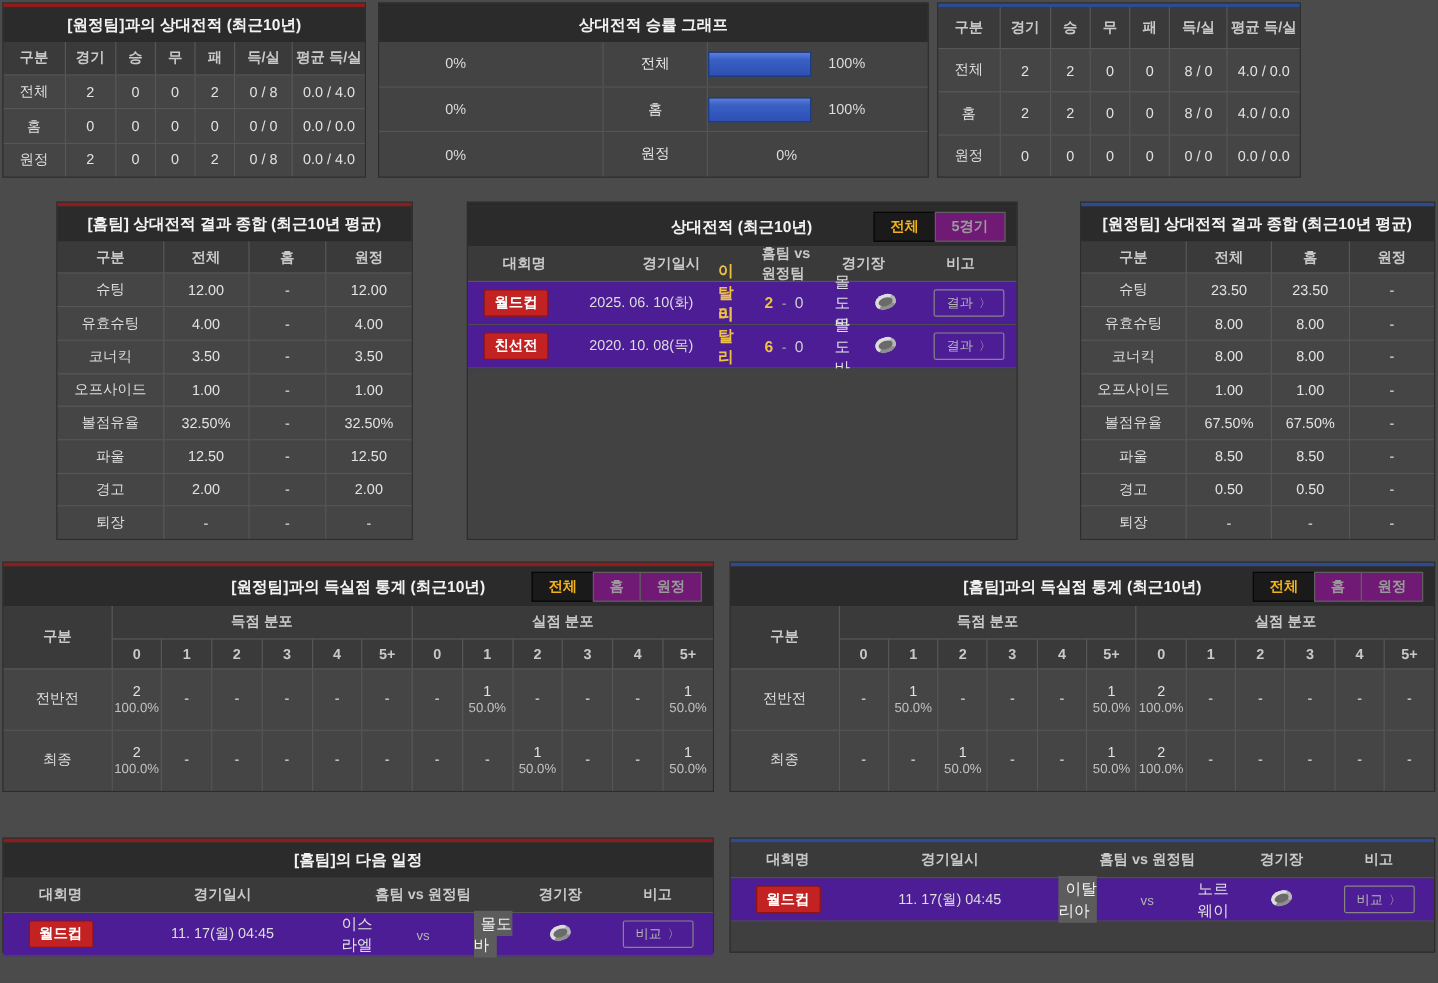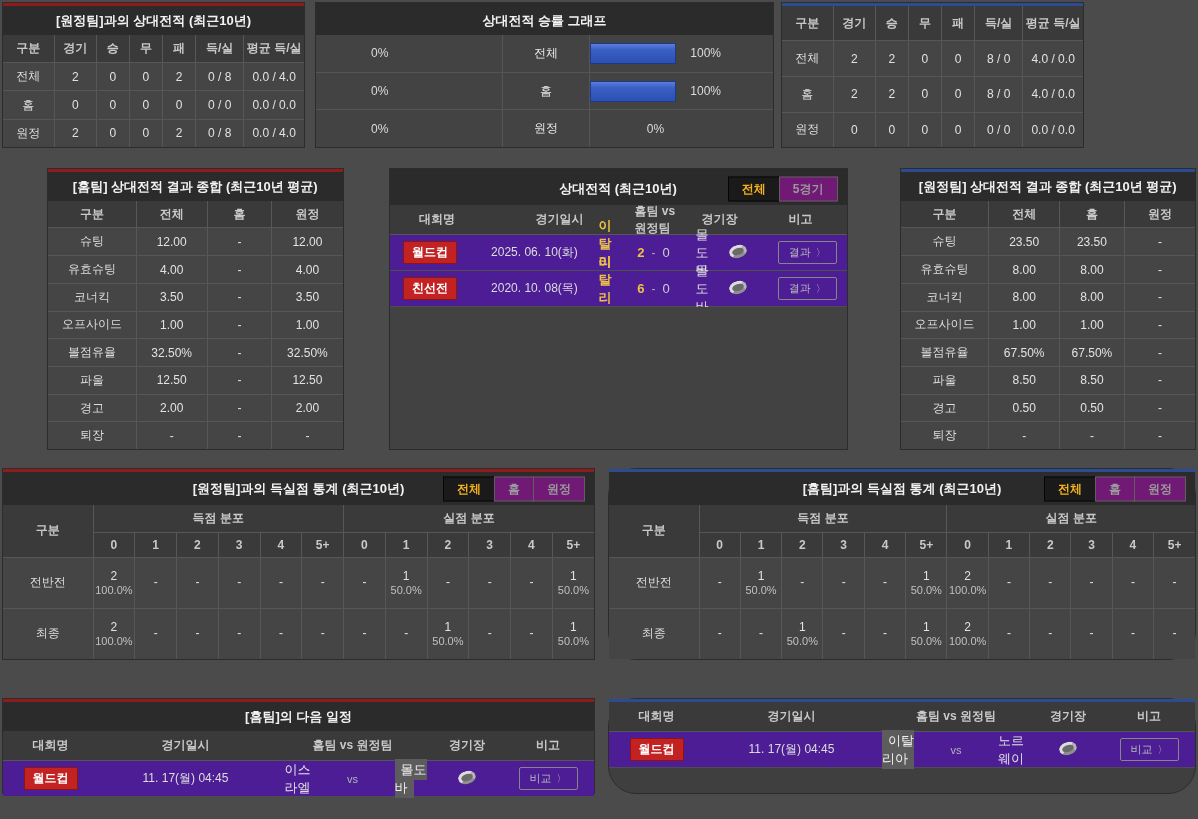--- a/index.html
+++ b/index.html
@@ -13,21 +13,21 @@
   }
   .page { padding:2px; }
   .row { display:flex; align-items:stretch; }
   .row1 { margin-bottom:20px; }
   .row2 { margin-bottom:18px; }
   .row3 { margin-bottom:38px; }
 
   .w303 { width:303px; }
   .wmid { width:459px; margin-left:10px; margin-right:7px; }
   .wL   { width:593px; margin-right:13px; }
-  .wR   { width:588px;border-radius:28px; }
+  .wR   { width:588px; }
   .h146 { height:146px; }
   .h282 { height:282px;margin-left:45px; }
   .h192 { height:192px; }
   .h96  { height:96px; }
 
   .panel {
     background:#3f3f3f;
     border:1px solid #2c2c2c;
     display:flex;
     flex-direction:column;

